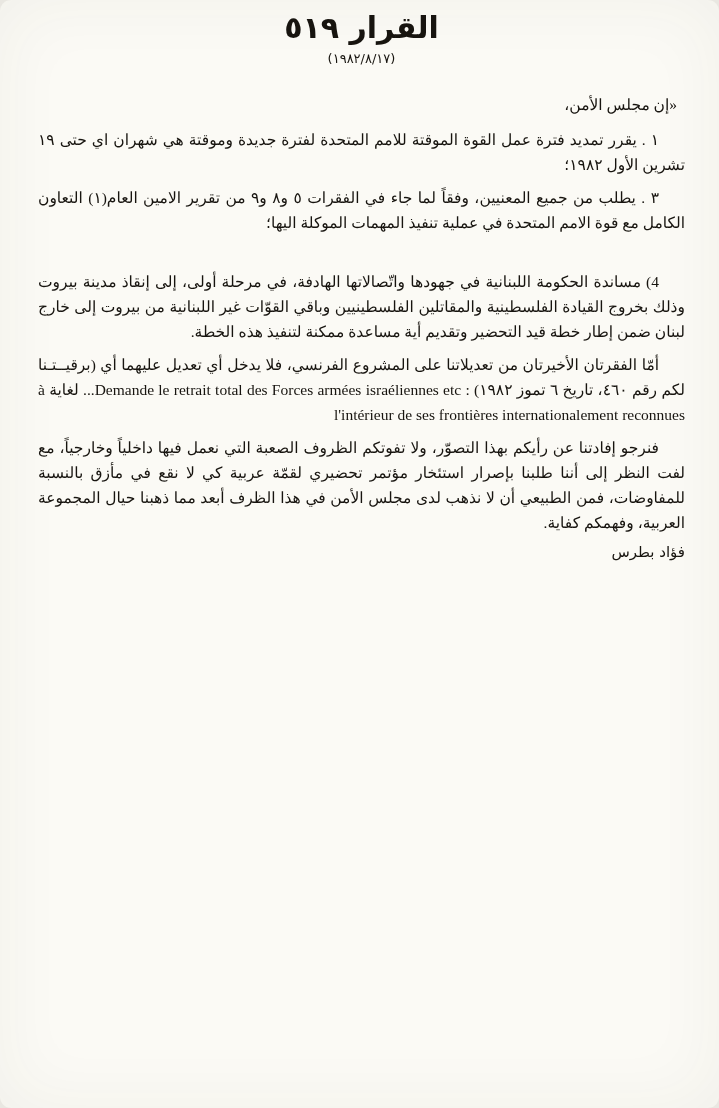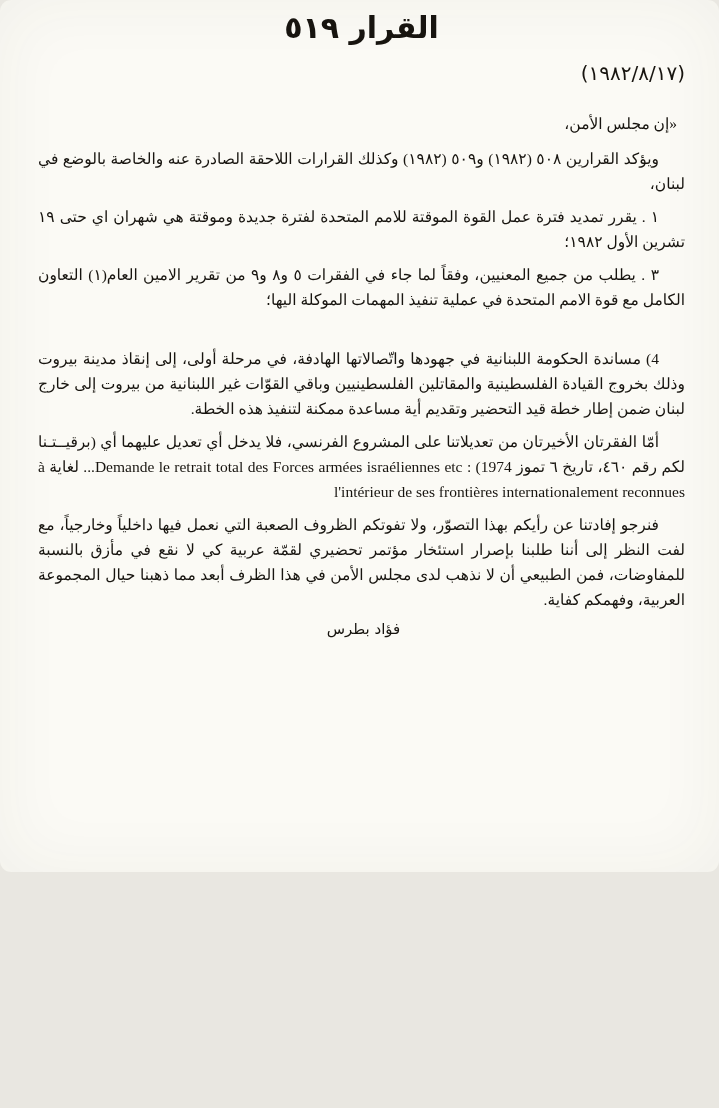--- a/index.html
+++ b/index.html
@@ -1,80 +1,79 @@
 <!DOCTYPE html>
 <html lang="ar"><head>
 <meta charset="utf-8">
 <style>
   * { margin: 0; padding: 0; box-sizing: border-box; }
   html, body { background: #e9e7e1; }
   .page {
     width: 719px;
-    height: 872px;
+    height: 1108px;
     margin: 0 auto;
     background: #fbfaf5;
     color: #17140f;
     font-family: "DejaVu Sans", sans-serif;
     padding: 8px 34px 0 38px;
     overflow: hidden;
     position: relative;
     box-shadow: inset 0 0 70px rgba(60,50,30,0.05);
     border-radius: 11px;
   }
   .title {
     text-align: center;
     direction: rtl;
     font-size: 30px;
     font-weight: 700;
     letter-spacing: 1px;
     margin-top: 2px;
   }
   .date {
-    text-align: right;
+    text-align: center;
     direction: rtl;
-    font-size: 20px;
-    margin-top: 16px;
+    font-size: 13px;
+    margin-top: 6px;
     letter-spacing: 2px;
   }
   .body {
     direction: rtl;
     margin-top: 26px;
     font-size: 15.5px;
     line-height: 25px;
     text-align: justify;
     font-family: Liberation Serif, serif;
   }
   .para {
     text-indent: 26px;
     margin-bottom: 8px;
   }
   .para.opening { text-indent: 8px; margin-bottom: 10px; }
   .section-gap { margin-top: 34px; }
   .signature {
     direction: rtl;
-    text-align: center;
+    text-align: right;
     font-size: 15px;
     margin-top: 4px;
     padding-left: 4px;
   }
 </style>
 </head>
 <body>
 
 <div class="page">
 
   <h1 class="title">القرار ٥١٩</h1>
   <div class="date">(١٩٨٢/٨/١٧)</div>
 
   <div class="body">
     <p class="para opening">«إن مجلس الأمن،</p>
-    <p class="para">ويؤكد القرارين ٥٠٨ (١٩٨٢) و٥٠٩ (١٩٨٢) وكذلك القرارات اللاحقة الصادرة عنه والخاصة بالوضع في لبنان،</p>
     <p class="para">١ . يقرر تمديد فترة عمل القوة الموقتة للامم المتحدة لفترة جديدة وموقتة هي شهران اي حتى ١٩ تشرين الأول ١٩٨٢؛</p>
     <p class="para">٣ . يطلب من جميع المعنيين، وفقاً لما جاء في الفقرات ٥ و٨ و٩ من تقرير الامين العام(١) التعاون الكامل مع قوة الامم المتحدة في عملية تنفيذ المهمات الموكلة اليها؛</p>
 
     <p class="para section-gap">4) مساندة الحكومة اللبنانية في جهودها واتّصالاتها الهادفة، في مرحلة أولى، إلى إنقاذ مدينة بيروت وذلك بخروج القيادة الفلسطينية والمقاتلين الفلسطينيين وباقي القوّات غير اللبنانية من بيروت إلى خارج لبنان ضمن إطار خطة قيد التحضير وتقديم أية مساعدة ممكنة لتنفيذ هذه الخطة.</p>
-    <p class="para">أمّا الفقرتان الأخيرتان من تعديلاتنا على المشروع الفرنسي، فلا يدخل أي تعديل عليهما أي (برقيــتـنا لكم رقم ٤٦٠، تاريخ ٦ تموز 1974) : Demande le retrait total des Forces armées israéliennes etc... لغاية à l'intérieur de ses frontières internationalement reconnues</p>
+    <p class="para">أمّا الفقرتان الأخيرتان من تعديلاتنا على المشروع الفرنسي، فلا يدخل أي تعديل عليهما أي (برقيــتـنا لكم رقم ٤٦٠، تاريخ ٦ تموز ١٩٨٢) : Demande le retrait total des Forces armées israéliennes etc... لغاية à l'intérieur de ses frontières internationalement reconnues</p>
     <p class="para">فنرجو إفادتنا عن رأيكم بهذا التصوّر، ولا تفوتكم الظروف الصعبة التي نعمل فيها داخلياً وخارجياً، مع لفت النظر إلى أننا طلبنا بإصرار استئخار مؤتمر تحضيري لقمّة عربية كي لا نقع في مأزق بالنسبة للمفاوضات، فمن الطبيعي أن لا نذهب لدى مجلس الأمن في هذا الظرف أبعد مما ذهبنا حيال المجموعة العربية، وفهمكم كفاية.</p>
   </div>
 
   <div class="signature">فؤاد بطرس</div>
 
 </div>
 
 </body></html>

